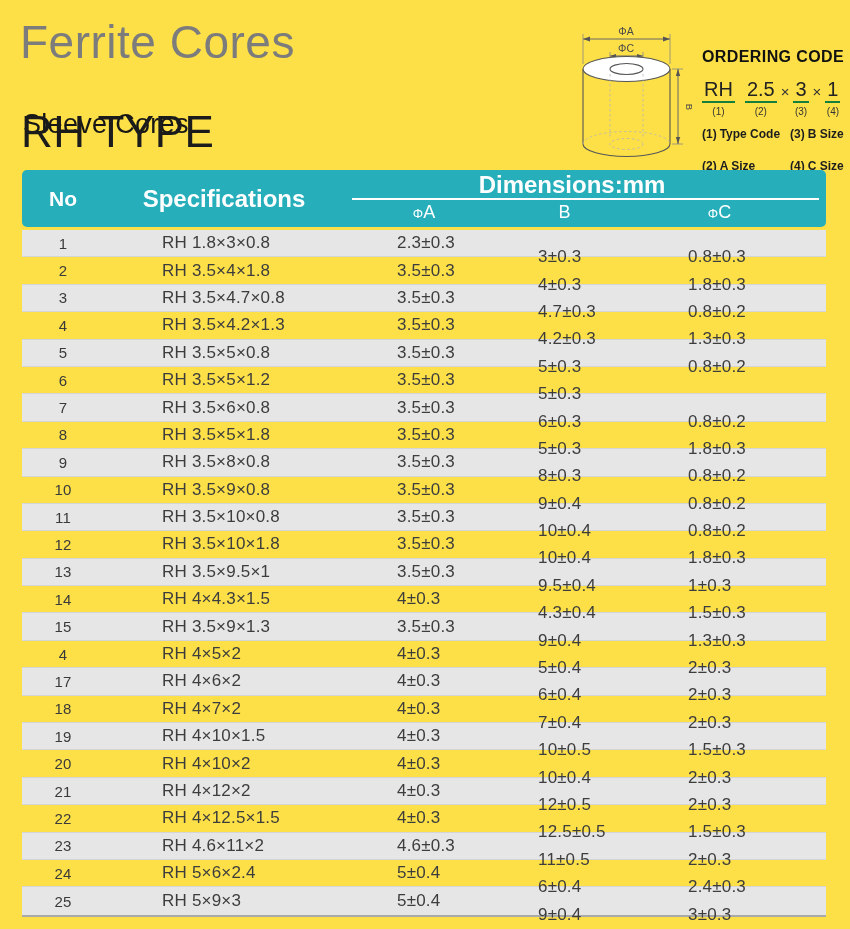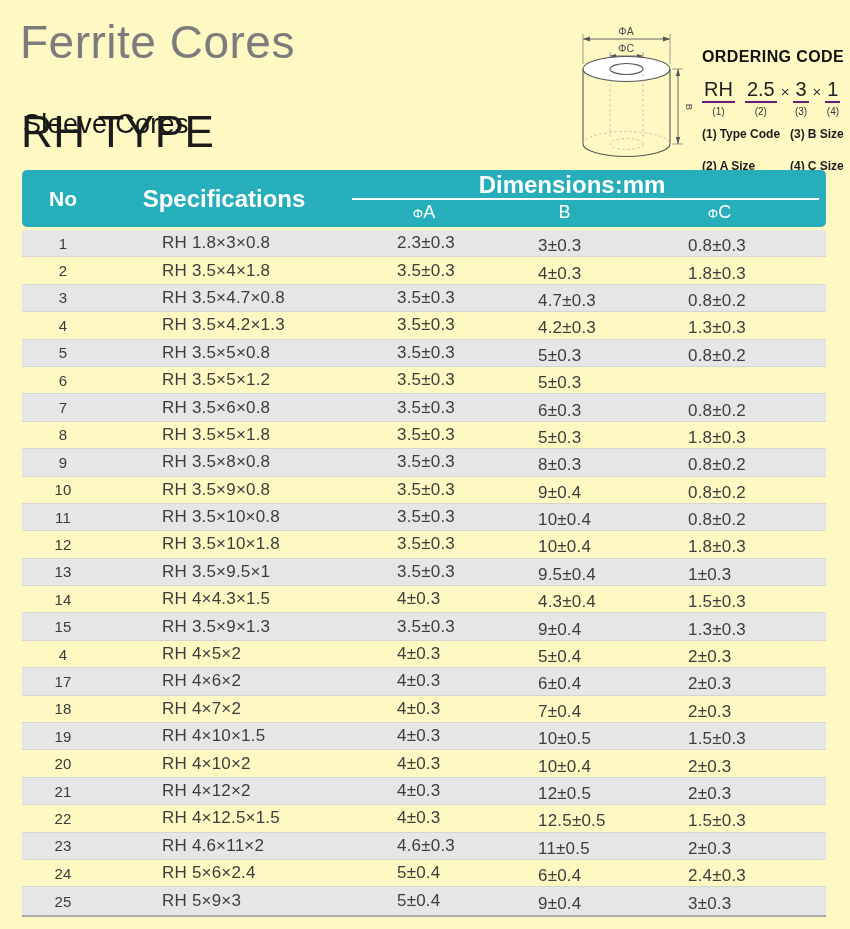--- a/index.html
+++ b/index.html
@@ -1,36 +1,36 @@
 <!DOCTYPE html>
 <html><head>
 <meta charset="utf-8">
 <style>
   html,body { margin:0; padding:0; background:#fff; }
   #page {
-    position:relative; width:850px; height:929px; background:#fef9c3;
+    position:relative; width:850px; height:929px; background:#fde047;
     font-family:"Liberation Sans", sans-serif; overflow:hidden;
     color:#222;
   }
   
   .page-title   { position:absolute; left:20px; top:19px;  font-size:46px; line-height:1; color:#7c7c7c; letter-spacing:.5px; white-space:nowrap; }
   .page-subtitle{ position:absolute; left:23px; top:80px;  font-size:27px; line-height:1; color:#161616; letter-spacing:.3px; white-space:nowrap;margin-top:31px; }
   .series-title { position:absolute; left:21px; top:110px; font-size:44px; line-height:1; color:#1b1b1b; letter-spacing:.5px; white-space:nowrap; }
 
   
   .core-svg { position:absolute; left:565px; top:8px; }
   .core-svg text { font-family:"Liberation Sans", sans-serif; fill:#4a4a4a; }
 
   
   .ordering  { position:absolute; left:702px; top:48px; width:148px; }
   .oc-title  { font-size:16px; font-weight:bold; letter-spacing:.4px; color:#111; white-space:nowrap; }
   .oc-code   { margin-top:13px; display:flex; align-items:flex-start; }
   .oc-seg    { display:flex; flex-direction:column; align-items:center; }
   .oc-seg.gap{ margin-left:10px; }
-  .oc-seg .code { font-size:20px; line-height:1.05; color:#222; padding:0 2px 1px; border-bottom:2px solid #701a75; }
+  .oc-seg .code { font-size:20px; line-height:1.05; color:#222; padding:0 2px 1px; border-bottom:2px solid #15803d; }
   .oc-seg .idx  { font-size:10px; margin-top:3px; color:#333; }
   .oc-x      { font-size:15px; color:#333; margin:4px 4px 0 4px; }
   .oc-legend { margin-top:10px; display:grid; grid-template-columns:88px auto; row-gap:18px; }
   .oc-legend .item { font-size:12px; font-weight:bold; color:#1d1d1d; white-space:nowrap; }
   .oc-legend .num  { margin-right:3px; }
 
   
   .sheet-table { position:absolute; left:22px; top:170px; width:804px; }
   .t-header { position:relative; height:57px; background:#26aebb; border-radius:5px; color:#fff; }
   .t-header .hcell { position:absolute; display:flex; align-items:center; justify-content:center; }
@@ -54,21 +54,21 @@
     border-bottom:1px solid #d5d5d5;
     font-size:17px; letter-spacing:.2px; color:#3d3d3d;
   }
   .row:last-child { border-bottom:none; }
   .row:nth-child(odd) { background:#e6e6e6; }
   .c-no   { text-align:center; font-size:15px; color:#3a3a3a; }
   .c-spec { padding-left:58px; }
   .c-a    { padding-left:53px; }
   .c-b    { padding-left:34px; }
   .c-c    { padding-left:39px; }
-  .drop   { position:relative; top:3px; display:inline-block; }
+  .drop   { position:relative; top:14px; display:inline-block; }
 </style>
 </head>
 <body>
 
 <div id="page">
 
   <div class="page-title">Ferrite Cores</div>
   <div class="page-subtitle">Sleeve Cores</div>
   <div class="series-title">RH TYPE</div>
 

